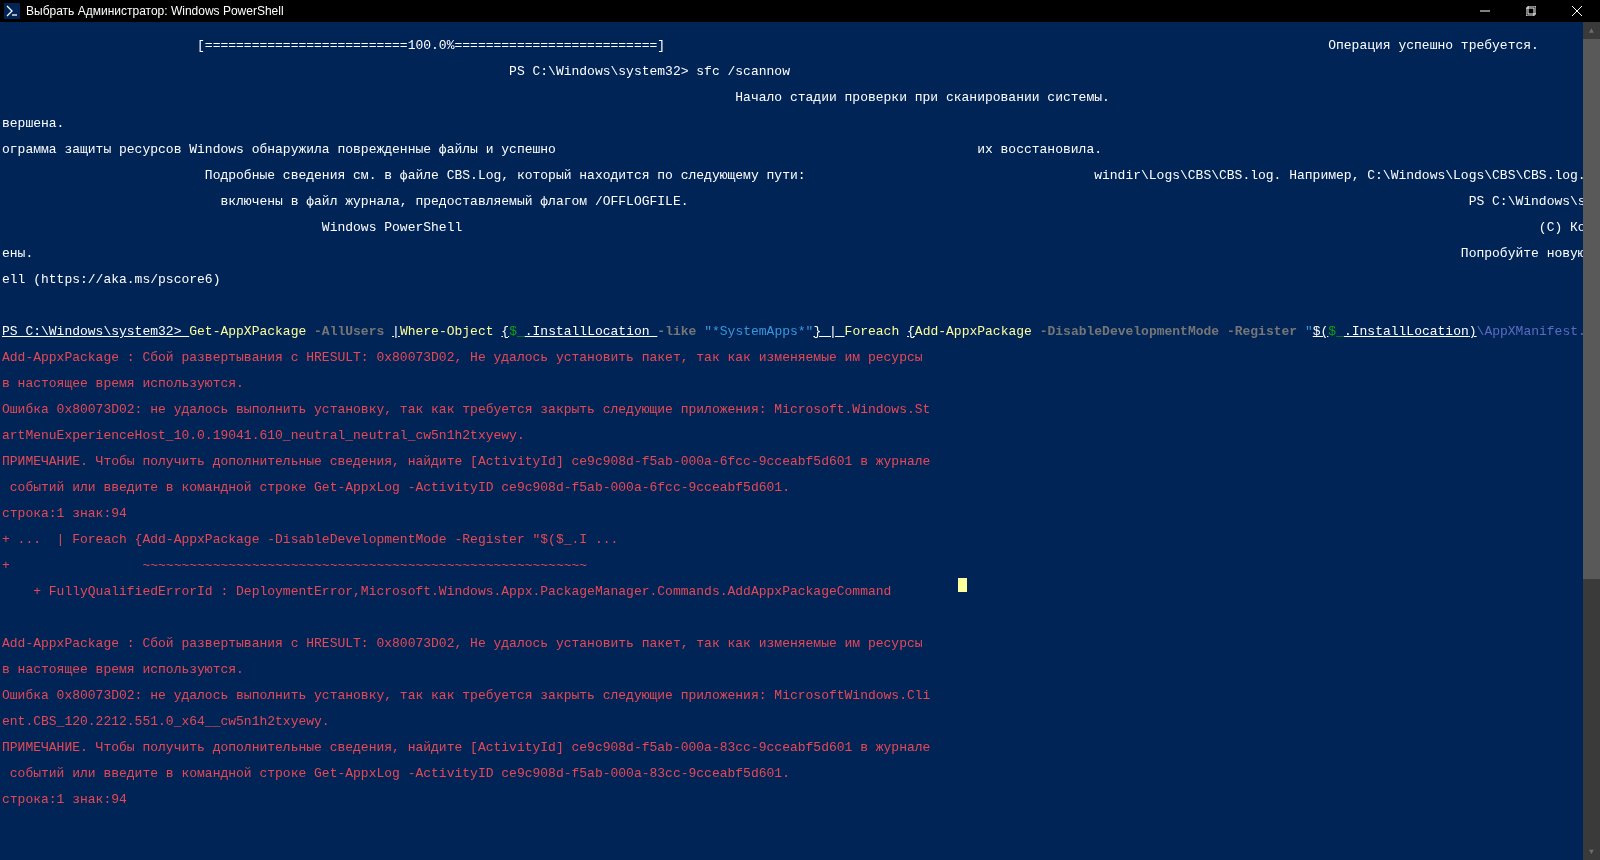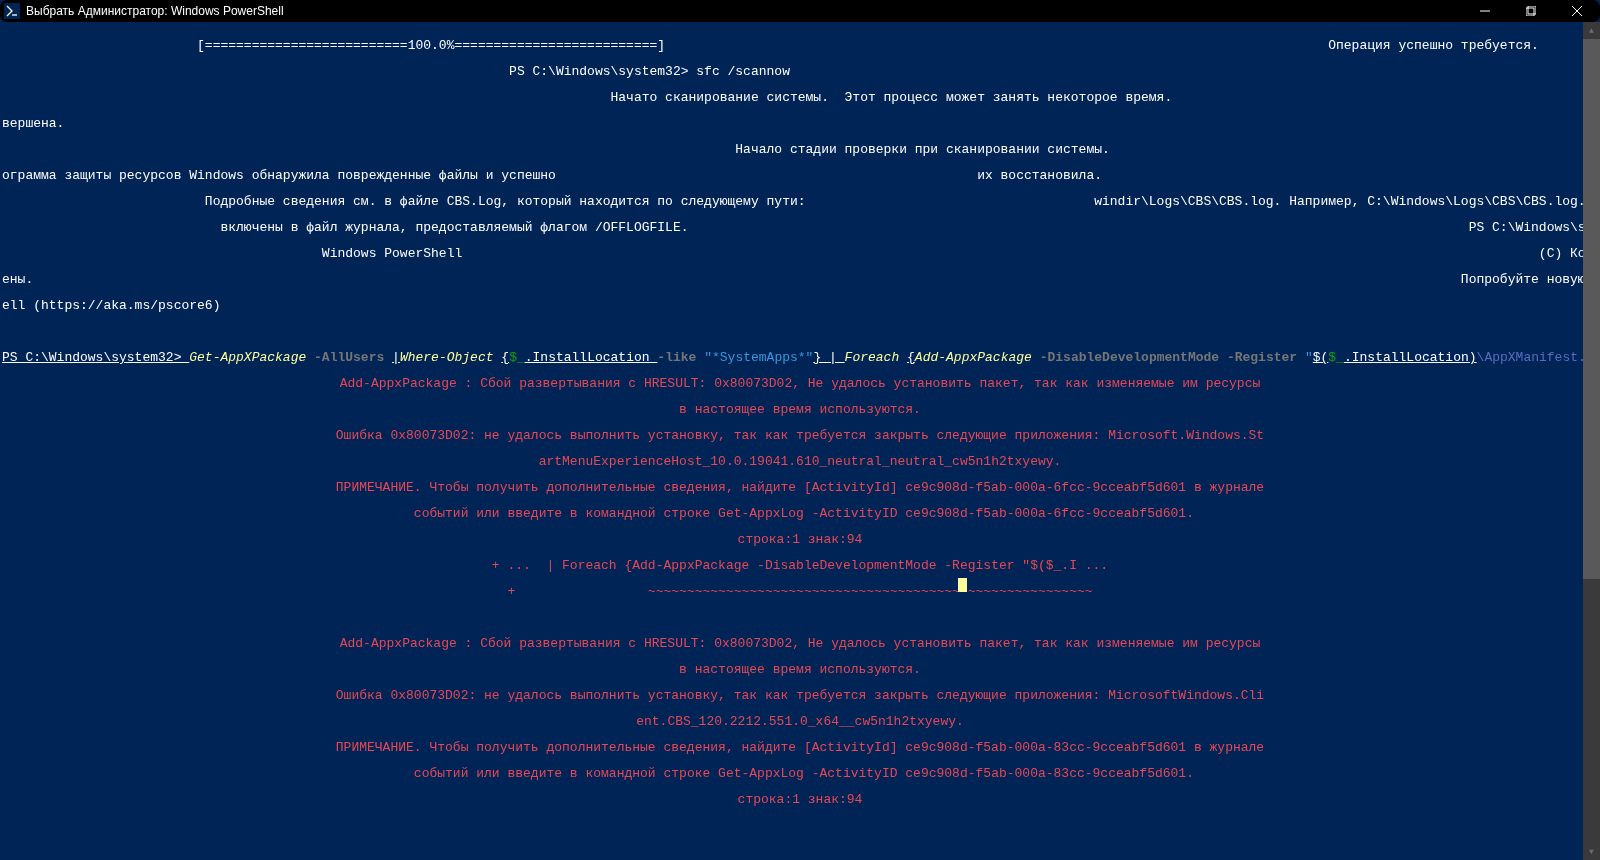--- a/index.html
+++ b/index.html
@@ -13,21 +13,20 @@
     color: #ffffff;
     overflow: hidden;
   }
   .titlebar {
     height: 22px;
     background: #000000;
     display: flex;
     align-items: center;
     padding: 0 4px;
     position: relative;
-    border-radius: 7px;
   }
   .titlebar-icon {
     width: 16px;
     height: 16px;
     margin-right: 6px;
     display: inline-flex;
     align-items: center;
     justify-content: center;
   }
   .titlebar-title {
@@ -51,21 +50,21 @@
     color: #ffffff;
     font-size: 12px;
   }
   .terminal {
     position: relative;
     padding: 4px 2px 0 2px;
     white-space: pre;
     letter-spacing: 0;
   }
   .line { display: block; }
-  .red { color: #e74856; text-align: center; }
+  .red { color: #e74856; }
   .white { color: #ffffff; text-decoration: underline; }
   .scrollbar {
     position: absolute;
     right: 0;
     top: 22px;
     bottom: 0;
     width: 17px;
     background: #3a3a3a;
   }
   .scroll-up, .scroll-down {
@@ -85,21 +84,21 @@
     background: #595959;
   }
   .mouse-cursor {
     position: absolute;
     left: 958px;
     top: 578px;
     width: 9px;
     height: 14px;
     background: #fefe9c;
   }
-  .hl-cmd { color: #fefe9c; font-style: italic; }
+  .hl-cmd { color: #fefe9c; }
   .hl-param { color: #767676; font-weight: bold; }
   .hl-var { color: #13a10e; }
   .hl-str { color: #3a96dd; }
   .hl-path { color: #5c6bc0; }
 </style>
 </head>
 <body>
 
 <div class="titlebar">
   <span class="titlebar-icon">
@@ -127,40 +126,40 @@
           <line x1="0" y1="0" x2="10" y2="10" stroke="#fff" stroke-width="1"></line>
           <line x1="10" y1="0" x2="0" y2="10" stroke="#fff" stroke-width="1"></line>
         </svg>
       </div>
   </div>
 </div>
 
 <div class="terminal">
 <span class="line"><span>                         [==========================100.0%==========================]                                                                                     </span><span>Операция успешно требуется.</span></span>
 <span class="line">                                                                 PS C:\Windows\system32&gt; sfc /scannow</span>
-<span class="line">                                                                              Начато сканирование системы.  Этот процесс может занять некоторое время.</span>
+<span class="line"><span>                                                                                              Начало стадии проверки при сканировании системы.                                                                                                        </span></span>
 <span class="line"><span>вершена.                                                                                                                                                                                                                                       </span></span>
-<span class="line"><span>                                                                                              Начало стадии проверки при сканировании системы.                                                                                                        </span></span>
 <span class="line">ограмма защиты ресурсов Windows обнаружила поврежденные файлы и успешно                                                      их восстановила.</span>
 <span class="line"><span>                          Подробные сведения см. в файле CBS.Log, который находится по следующему пути:                                     </span><span>windir\Logs\CBS\CBS.log. Например, C:\Windows\Logs\CBS\CBS.log. Подробные сведения</span></span>
 <span class="line"><span>                            включены в файл журнала, предоставляемый флагом /OFFLOGFILE.                                                                                                    PS C:\Windows\system32&gt; </span></span>
 <span class="line">                                         Windows PowerShell                                                                                                                                          (С) Корпорация Майкрософт (Microsoft Corporation). Все права защищ</span>
 <span class="line">ены.                                                                                                                                                                                       Попробуйте новую кроссплатформенную оболочку PowerSh</span>
 <span class="line">ell (https://aka.ms/pscore6)</span>
 <span class="line"> </span>
 <span class="line"><span class="white">PS C:\Windows\system32&gt; </span><span class="hl-cmd">Get-AppXPackage </span><span class="hl-param">-AllUsers </span><span class="white">|</span><span class="hl-cmd">Where-Object </span><span class="white">{</span><span class="hl-var">$_</span><span class="white">.InstallLocation </span><span class="hl-param">-like </span><span class="hl-str">"*SystemApps*"</span><span class="white">} </span><span class="white">| </span><span class="hl-cmd">Foreach </span><span class="white">{</span><span class="hl-cmd">Add-AppxPackage </span><span class="hl-param">-DisableDevelopmentMode -Register </span><span class="hl-str">"</span><span class="white">$(</span><span class="hl-var">$_</span><span class="white">.InstallLocation</span><span class="white">)</span><span class="hl-path">\AppXManifest.xml"</span></span>
 <span class="line red">Add-AppxPackage : Сбой развертывания с HRESULT: 0x80073D02, Не удалось установить пакет, так как изменяемые им ресурсы</span>
 <span class="line red">в настоящее время используются.</span>
 <span class="line red">Ошибка 0x80073D02: не удалось выполнить установку, так как требуется закрыть следующие приложения: Microsoft.Windows.St</span>
 <span class="line red">artMenuExperienceHost_10.0.19041.610_neutral_neutral_cw5n1h2txyewy.</span>
 <span class="line red">ПРИМЕЧАНИЕ. Чтобы получить дополнительные сведения, найдите [ActivityId] ce9c908d-f5ab-000a-6fcc-9cceabf5d601 в журнале</span>
 <span class="line red"> событий или введите в командной строке Get-AppxLog -ActivityID ce9c908d-f5ab-000a-6fcc-9cceabf5d601.</span>
 <span class="line red">строка:1 знак:94</span>
 <span class="line red">+ ...  | Foreach {Add-AppxPackage -DisableDevelopmentMode -Register "$($_.I ...</span>
 <span class="line red">+                 ~~~~~~~~~~~~~~~~~~~~~~~~~~~~~~~~~~~~~~~~~~~~~~~~~~~~~~~~~</span>
+<span class="line red">    + FullyQualifiedErrorId : DeploymentError,Microsoft.Windows.Appx.PackageManager.Commands.AddAppxPackageCommand</span>
 <span class="line"> </span>
 <span class="line red">Add-AppxPackage : Сбой развертывания с HRESULT: 0x80073D02, Не удалось установить пакет, так как изменяемые им ресурсы</span>
 <span class="line red">в настоящее время используются.</span>
 <span class="line red">Ошибка 0x80073D02: не удалось выполнить установку, так как требуется закрыть следующие приложения: MicrosoftWindows.Cli</span>
 <span class="line red">ent.CBS_120.2212.551.0_x64__cw5n1h2txyewy.</span>
 <span class="line red">ПРИМЕЧАНИЕ. Чтобы получить дополнительные сведения, найдите [ActivityId] ce9c908d-f5ab-000a-83cc-9cceabf5d601 в журнале</span>
 <span class="line red"> событий или введите в командной строке Get-AppxLog -ActivityID ce9c908d-f5ab-000a-83cc-9cceabf5d601.</span>
 <span class="line red">строка:1 знак:94</span>
 
 

